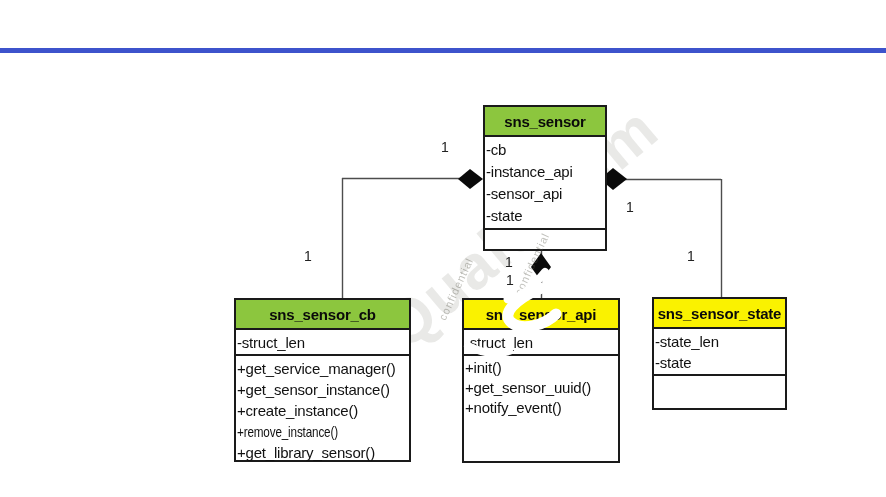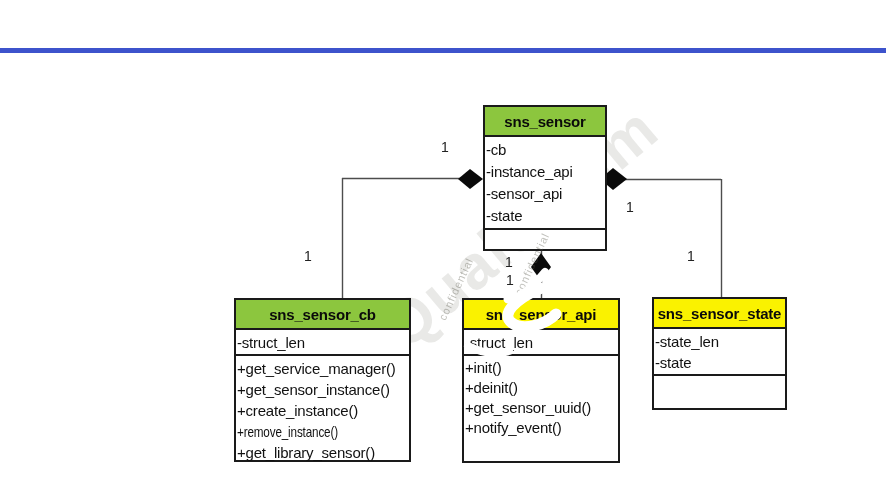--- a/index.html
+++ b/index.html
@@ -125,21 +125,20 @@
     </div>
   </div>
 
   <div class="uml" id="cls-api">
     <div class="uml-head head-yellow">sns_sensor_api</div>
     <div class="sec sec-attrs">
       <div class="row">-struct_len</div>
     </div>
     <div class="sec sec-methods last">
       <div class="row">+init()</div>
-      <div class="row">+deinit()</div>
       <div class="row">+get_sensor_uuid()</div>
       <div class="row">+notify_event()</div>
     </div>
   </div>
 
   <div class="uml" id="cls-state">
     <div class="uml-head head-yellow">sns_sensor_state</div>
     <div class="sec sec-attrs">
       <div class="row">-state_len</div>
       <div class="row">-state</div>

